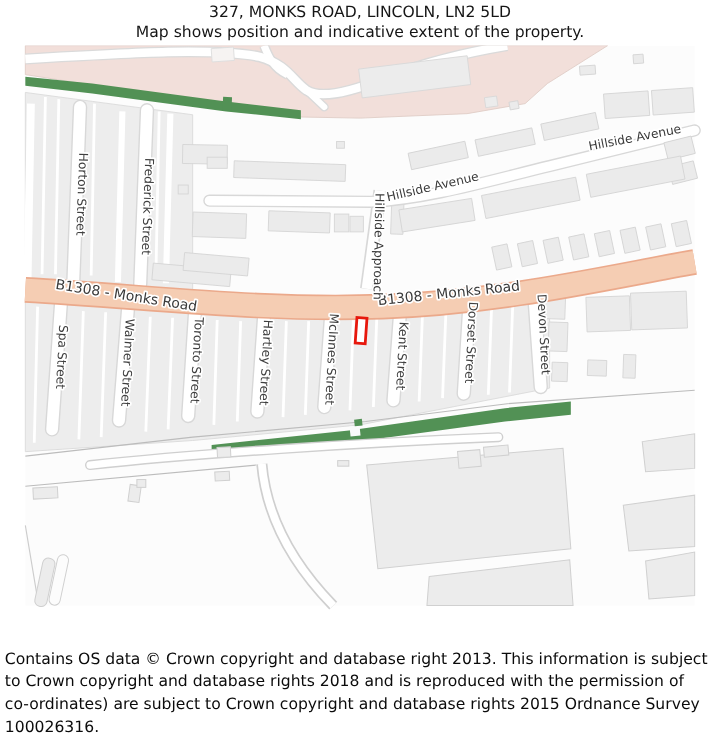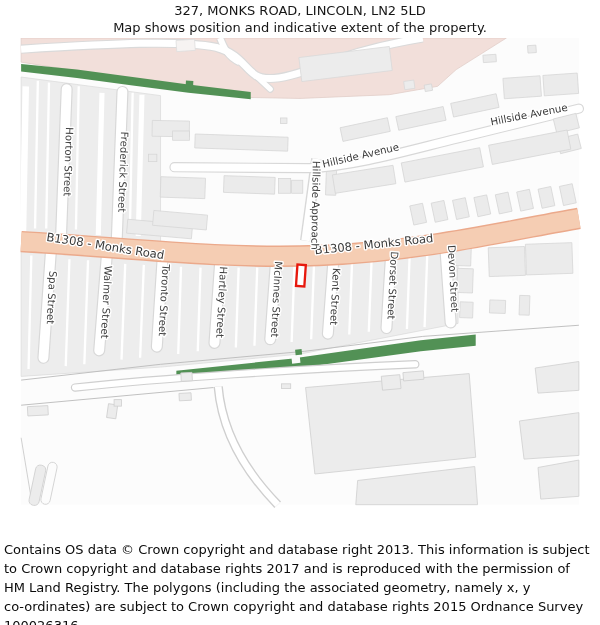--- a/index.html
+++ b/index.html
@@ -183,19 +183,18 @@
     <text font-size="11" transform="translate(366,168) rotate(-13)">Hillside Avenue</text>
     <text font-size="11" transform="translate(547,124) rotate(-11)">Hillside Avenue</text>
     <text font-size="12.5" transform="translate(90,266) rotate(9)">B1308 - Monks Road</text>
     <text font-size="12.5" transform="translate(380,264) rotate(-6)">B1308 - Monks Road</text>
     <text font-size="11" transform="translate(313,218) rotate(91)">Hillside Approach</text>
   </g>
 </svg>
 
 <div class="ftr">
   <div>Contains OS data © Crown copyright and database right 2013. This information is subject</div>
-  <div>to Crown copyright and database rights 2017 and is reproduced with the permission of</div>
-  <div>HM Land Registry. The polygons (including the associated geometry, namely x, y</div>
+  <div>to Crown copyright and database rights 2018 and is reproduced with the permission of</div>
   <div>co-ordinates) are subject to Crown copyright and database rights 2015 Ordnance Survey</div>
   <div>100026316.</div>
 </div>
 
 </div>
 
 </body></html>

